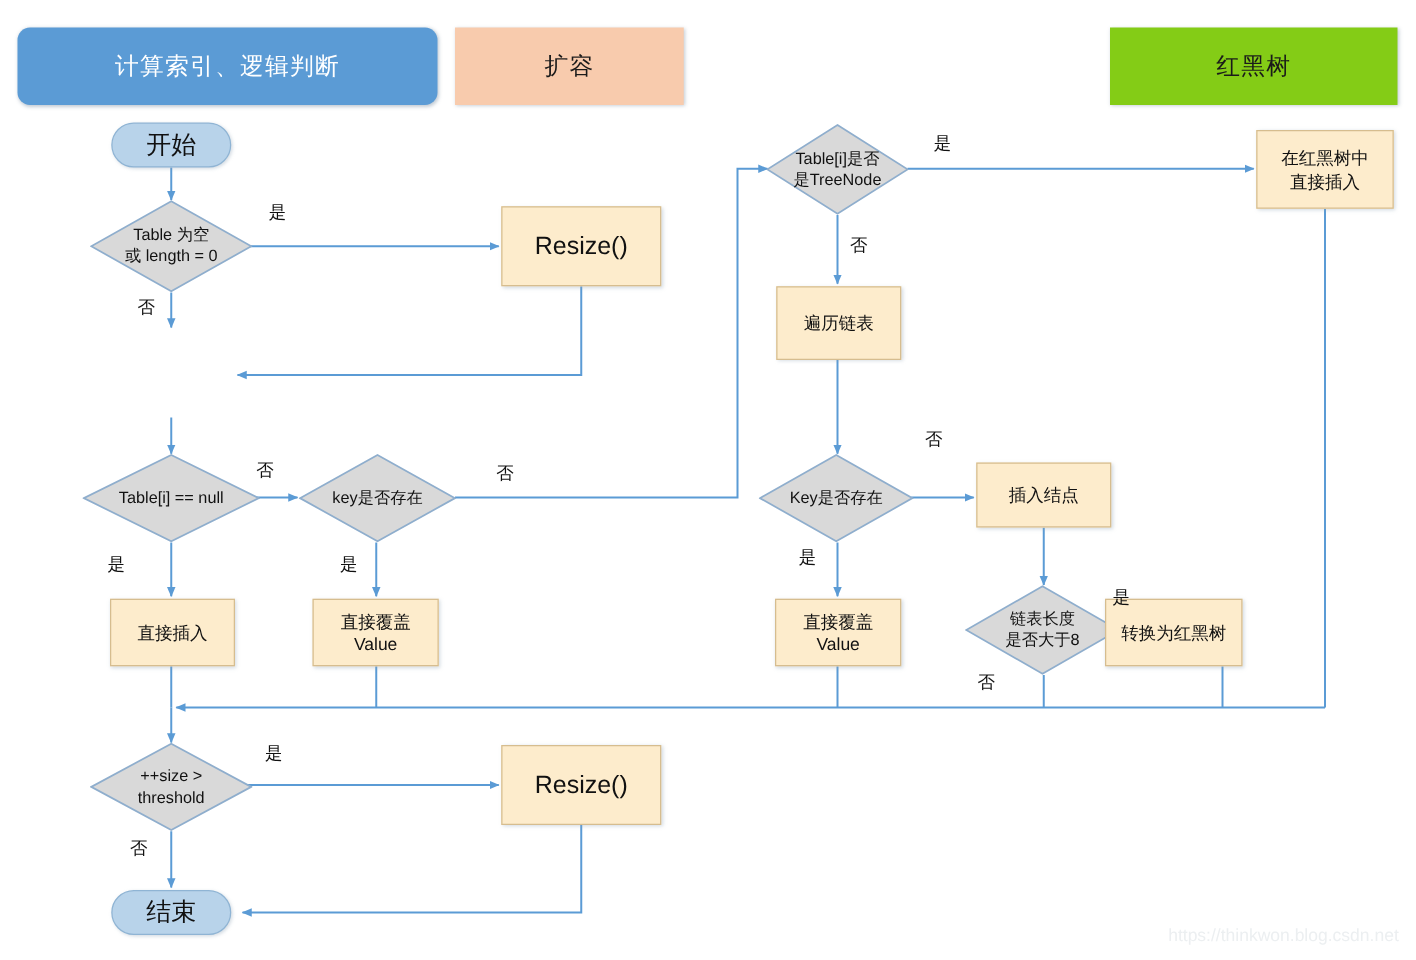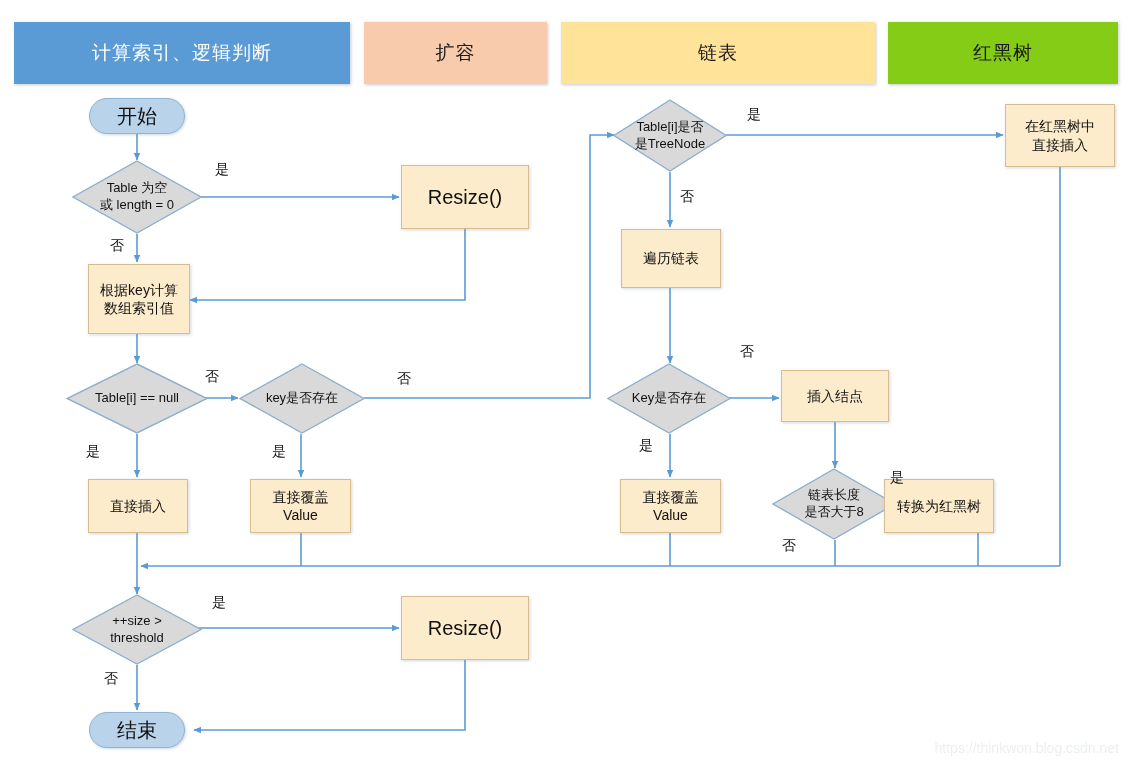--- a/index.html
+++ b/index.html
@@ -57,28 +57,25 @@
   .watermark{
     position:absolute;right:14px;bottom:12px;
     font-size:14px;color:#eceff1;white-space:nowrap;
   }
 </style>
 </head>
 <body>
 
 <div id="canvas">
 
-  <div class="band blue" style="left:14px;top:22px;width:336px;height:62px;">
+  <div class="band blue" style="left:14px;top:22px;width:336px;height:62px;border-radius:10px;">
     <span>计算索引、逻辑判断</span>
   </div>
   <div class="band peach" style="left:364px;top:22px;width:183px;height:62px;">
     <span>扩容</span>
-  </div>
-  <div class="band yellow" style="left:561px;top:22px;width:314px;height:62px;">
-    <span>链表</span>
   </div>
   <div class="band green" style="left:888px;top:22px;width:230px;height:62px;">
     <span>红黑树</span>
   </div>
 
   <svg class="edges" viewBox="0 0 1133 768">
     <defs>
       <marker id="ah" markerWidth="9" markerHeight="9" refX="7.4" refY="4" orient="auto" markerUnits="userSpaceOnUse">
         <path d="M0,0.6 L8,4 L0,7.4 Z" fill="#5b9bd5"></path>
       </marker>
@@ -143,24 +140,20 @@
       <polygon points="65,1 129,37 65,73 1,37" fill="#d9d9d9" stroke="#8faecd" stroke-width="1.4"></polygon>
     </svg>
     <div class="txt">Table 为空
 或 length = 0</div>
   </div>
 
   <div class="node proc big" style="left:401px;top:165px;width:128px;height:64px;">
     <span class="lbl">Resize()</span>
   </div>
 
-  <div class="node proc" style="left:88px;top:264px;width:102px;height:70px;">
-    <span class="lbl">根据key计算
-数组索引值</span>
-  </div>
 
   <div class="dec" style="left:66px;top:363px;width:142px;height:71px;">
     <svg class="shape" viewBox="0 0 142 71" preserveAspectRatio="none">
       <polygon points="71,1 141,35.5 71,70 1,35.5" fill="#d9d9d9" stroke="#8faecd" stroke-width="1.4"></polygon>
     </svg>
     <div class="txt">Table[i] == null</div>
   </div>
 
   <div class="dec" style="left:239px;top:363px;width:126px;height:71px;">
     <svg class="shape" viewBox="0 0 126 71" preserveAspectRatio="none">

